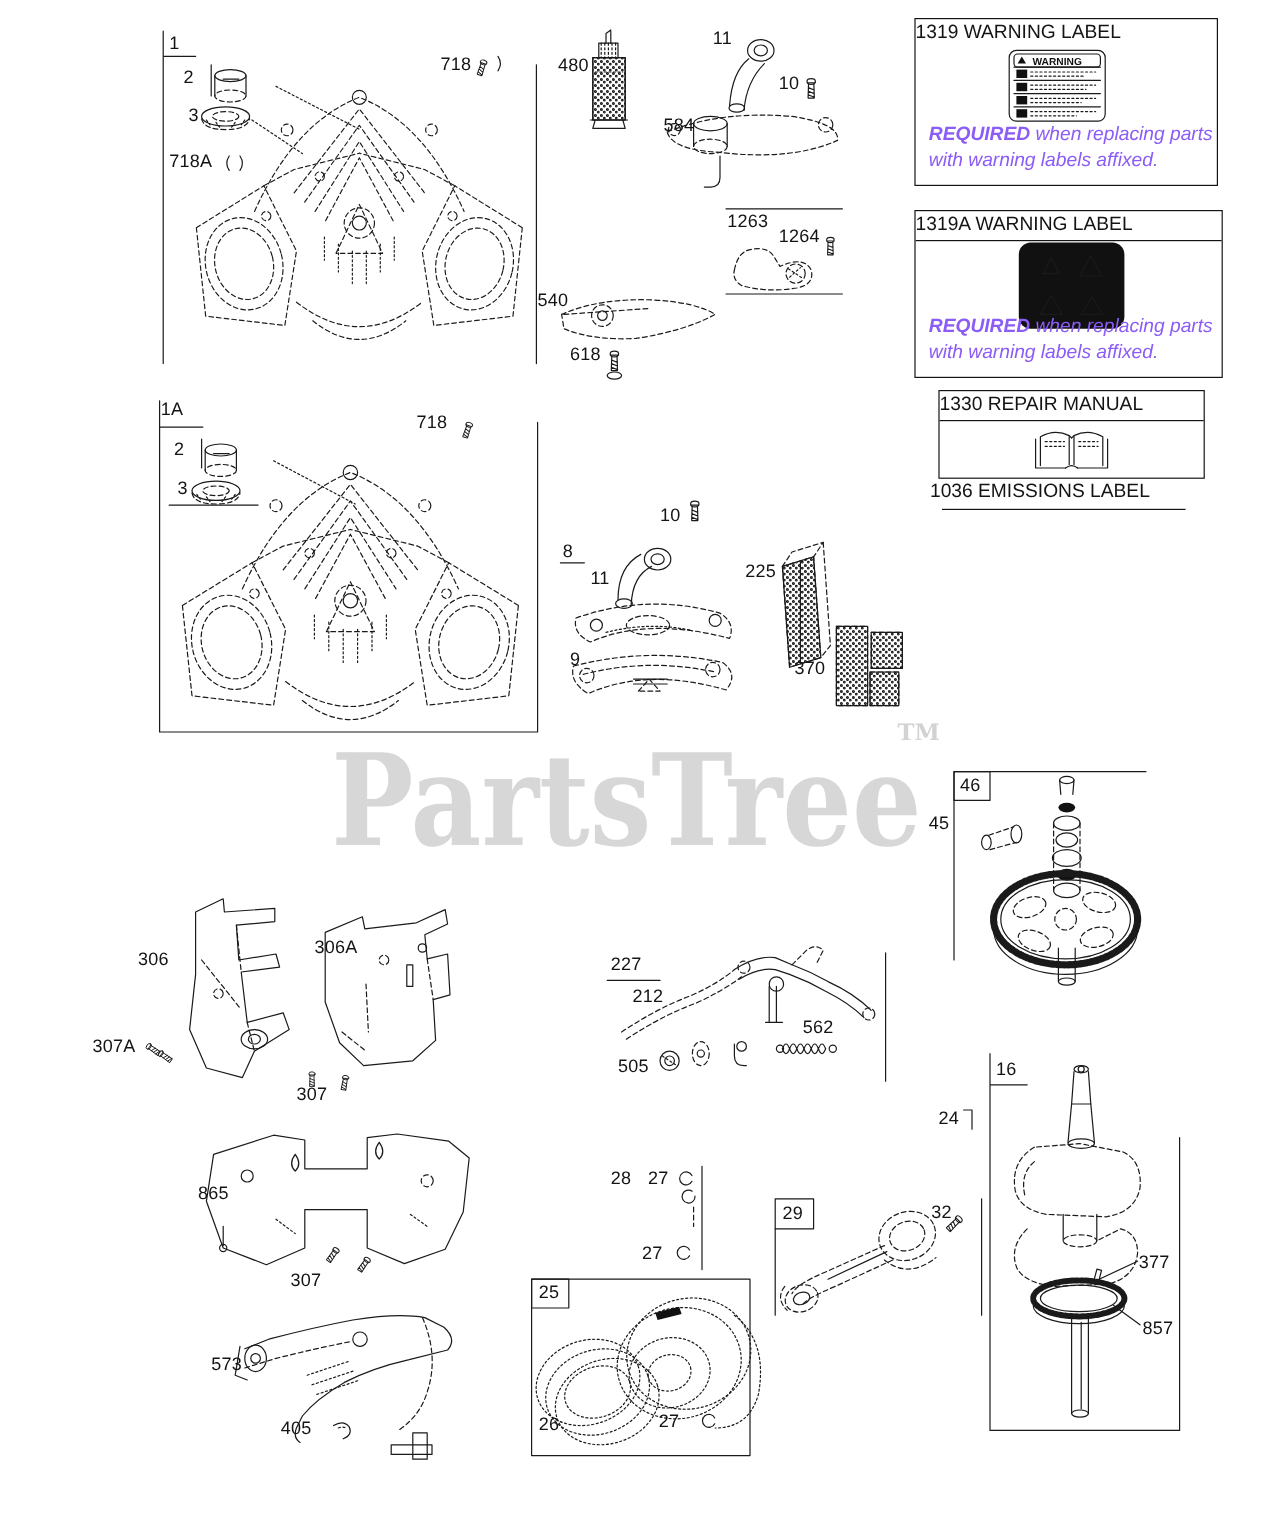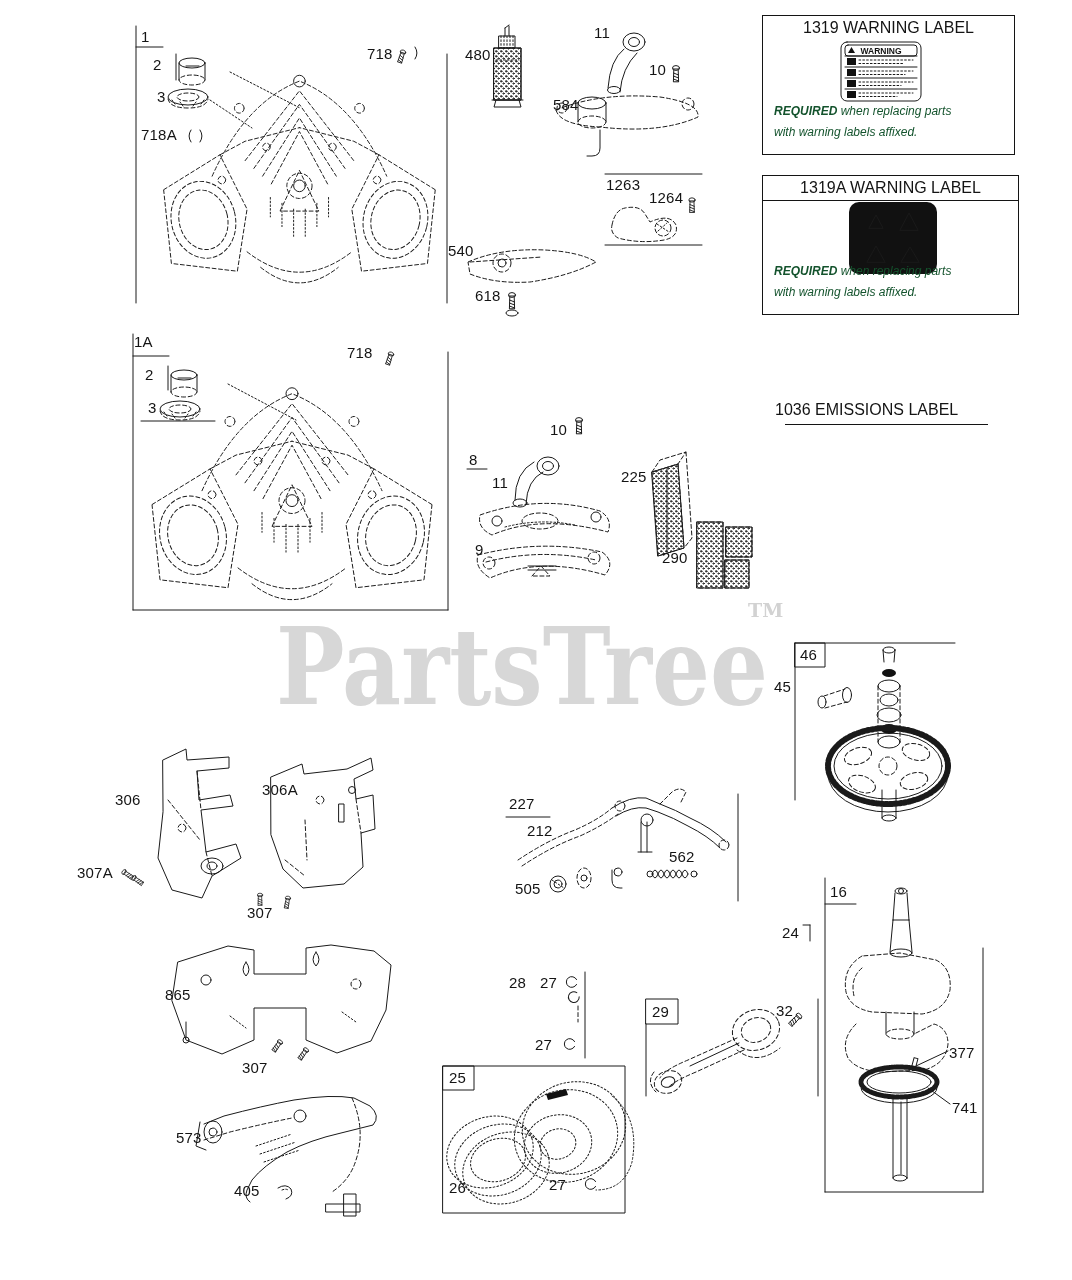--- a/index.html
+++ b/index.html
@@ -2,23 +2,23 @@
 <html><head>
 <meta charset="utf-8">
 <style>
   html,body{margin:0;padding:0;background:#fff;}
   #stage{position:relative;width:1072px;height:1280px;background:#ffffff;
          font-family:"Liberation Sans",sans-serif;overflow:hidden;}
   
   .co{position:absolute;font-size:15px;color:#141414;white-space:nowrap;letter-spacing:.2px;}
   
   .ibox{position:absolute;border:1.6px solid #141414;color:#141414;background:#fff;}
-  .ibox-title{font-size:16px;text-align:center;padding-top:3px;}
+  .ibox-title{font-size:16px;padding-top:3px;}
   .ibox-hr{border-top:1.4px solid #141414;margin-top:3px;}
-  .req-line{position:absolute;left:11px;font-style:italic;font-size:12px;color:#14532d;white-space:nowrap;}
+  .req-line{position:absolute;left:11px;font-style:italic;font-size:16px;color:#8b5cf6;white-space:nowrap;}
   .req-b{font-weight:bold;font-style:italic;}
   .emis{position:absolute;color:#141414;font-size:16px;text-align:left;}
   .emis-ul{position:absolute;border-top:1.5px solid #141414;}
   
   .art path,.art rect,.art circle,.art ellipse,.art line{
       stroke:#1a1a1a;fill:none;stroke-width:1;stroke-linecap:round;stroke-linejoin:round;}
   .art .d{stroke-dasharray:4 2.6;}
   .art .t{stroke-dasharray:1.7 2.1;}
   .art .f{fill:#111;stroke:none;}
   .art .teeth{stroke-width:6;stroke-dasharray:2.4 2.2;}
@@ -387,21 +387,21 @@
   <span class="co" style="left:475px;top:287px">618</span>
   <span class="co" style="left:134px;top:333px">1A</span>
   <span class="co" style="left:145px;top:366px">2</span>
   <span class="co" style="left:148px;top:399px">3</span>
   <span class="co" style="left:347px;top:344px">718</span>
   <span class="co" style="left:550px;top:421px">10</span>
   <span class="co" style="left:469px;top:451px">8</span>
   <span class="co" style="left:492px;top:474px">11</span>
   <span class="co" style="left:475px;top:541px">9</span>
   <span class="co" style="left:621px;top:468px">225</span>
-  <span class="co" style="left:662px;top:549px">290</span>
+  <span class="co" style="left:662px;top:549px">370</span>
   <span class="co" style="left:800px;top:646px">46</span>
   <span class="co" style="left:774px;top:678px">45</span>
   <span class="co" style="left:115px;top:791px">306</span>
   <span class="co" style="left:262px;top:781px">306A</span>
   <span class="co" style="left:77px;top:864px">307A</span>
   <span class="co" style="left:247px;top:904px">307</span>
   <span class="co" style="left:509px;top:795px">227</span>
   <span class="co" style="left:527px;top:822px">212</span>
   <span class="co" style="left:669px;top:848px">562</span>
   <span class="co" style="left:515px;top:880px">505</span>
@@ -413,21 +413,21 @@
   <span class="co" style="left:776px;top:1002px">32</span>
   <span class="co" style="left:509px;top:974px">28</span>
   <span class="co" style="left:540px;top:974px">27</span>
   <span class="co" style="left:535px;top:1036px">27</span>
   <span class="co" style="left:449px;top:1069px">25</span>
   <span class="co" style="left:449px;top:1179px">26</span>
   <span class="co" style="left:549px;top:1176px">27</span>
   <span class="co" style="left:176px;top:1129px">573</span>
   <span class="co" style="left:234px;top:1182px">405</span>
   <span class="co" style="left:949px;top:1044px">377</span>
-  <span class="co" style="left:952px;top:1099px">741</span>
+  <span class="co" style="left:952px;top:1099px">857</span>
 
   <div class="ibox" style="left:762px;top:15px;width:251px;height:138px">
     <div class="ibox-title">1319 WARNING LABEL</div>
     <svg class="art" width="86" height="64" style="position:absolute;left:76px;top:24px">
       <rect x="2" y="2" width="80" height="59" rx="6"></rect>
       <rect x="6" y="5" width="72" height="11" rx="3"></rect>
       <path class="f" d="M9,13 l3.5,-6 l3.5,6 Z"></path>
       <text x="42" y="14" text-anchor="middle" font-size="8.5" font-weight="bold" fill="#111" stroke="none" font-family="Liberation Sans,sans-serif">WARNING</text>
       <path d="M6,16 H78 M6,27 H78 M6,38 H78 M6,49 H78"></path>
       <rect x="8" y="18" width="9" height="7" class="f"></rect>
@@ -448,17 +448,29 @@
       <path d="M22,28 L29,15 L36,28 Z" fill="#fff" stroke="none"></path>
       <path d="M53,30 L62,13 L71,30 Z" fill="#fff" stroke="none"></path>
       <path d="M20,62 L29,46 L38,62 Z" fill="#fff" stroke="none"></path>
       <path d="M54,62 L63,47 L72,62 Z" fill="#fff" stroke="none"></path>
       <path class="f" d="M27,21 h4 v4 h-4 Z M60,22 l3,5 h-6 Z M27,53 l4,6 h-7 Z M61,53 l4,6 h-7 Z"></path>
     </svg>
     <div class="req-line" style="top:88px"><span class="req-b">REQUIRED</span><span> when replacing parts</span></div>
     <div class="req-line" style="top:109px">with warning labels affixed.</div>
   </div>
 
+  <div class="ibox" style="left:782px;top:325px;width:220px;height:72px">
+    <div class="ibox-title">1330 REPAIR MANUAL</div>
+    <div class="ibox-hr"></div>
+    <svg class="art" width="64" height="42" style="position:absolute;left:78px;top:28px">
+      <path d="M6,34 V10 Q18,3 30,9 V33"></path>
+      <path d="M58,34 V10 Q46,3 34,9 V33"></path>
+      <path d="M30,9 L32,11 L34,9"></path>
+      <path d="M2,12 V36 H27 M62,12 V36 H37"></path>
+      <path d="M27,36 Q32,32 37,36"></path>
+      <path class="t" d="M10,14 H26 M10,18 H26 M38,14 H54 M38,18 H54"></path>
+    </svg>
+  </div>
 
   <div class="emis" style="left:775px;top:401px;width:230px">1036 EMISSIONS LABEL</div>
   <div class="emis-ul" style="left:785px;top:424px;width:203px"></div>
 
 </div>
 
 </body></html>

